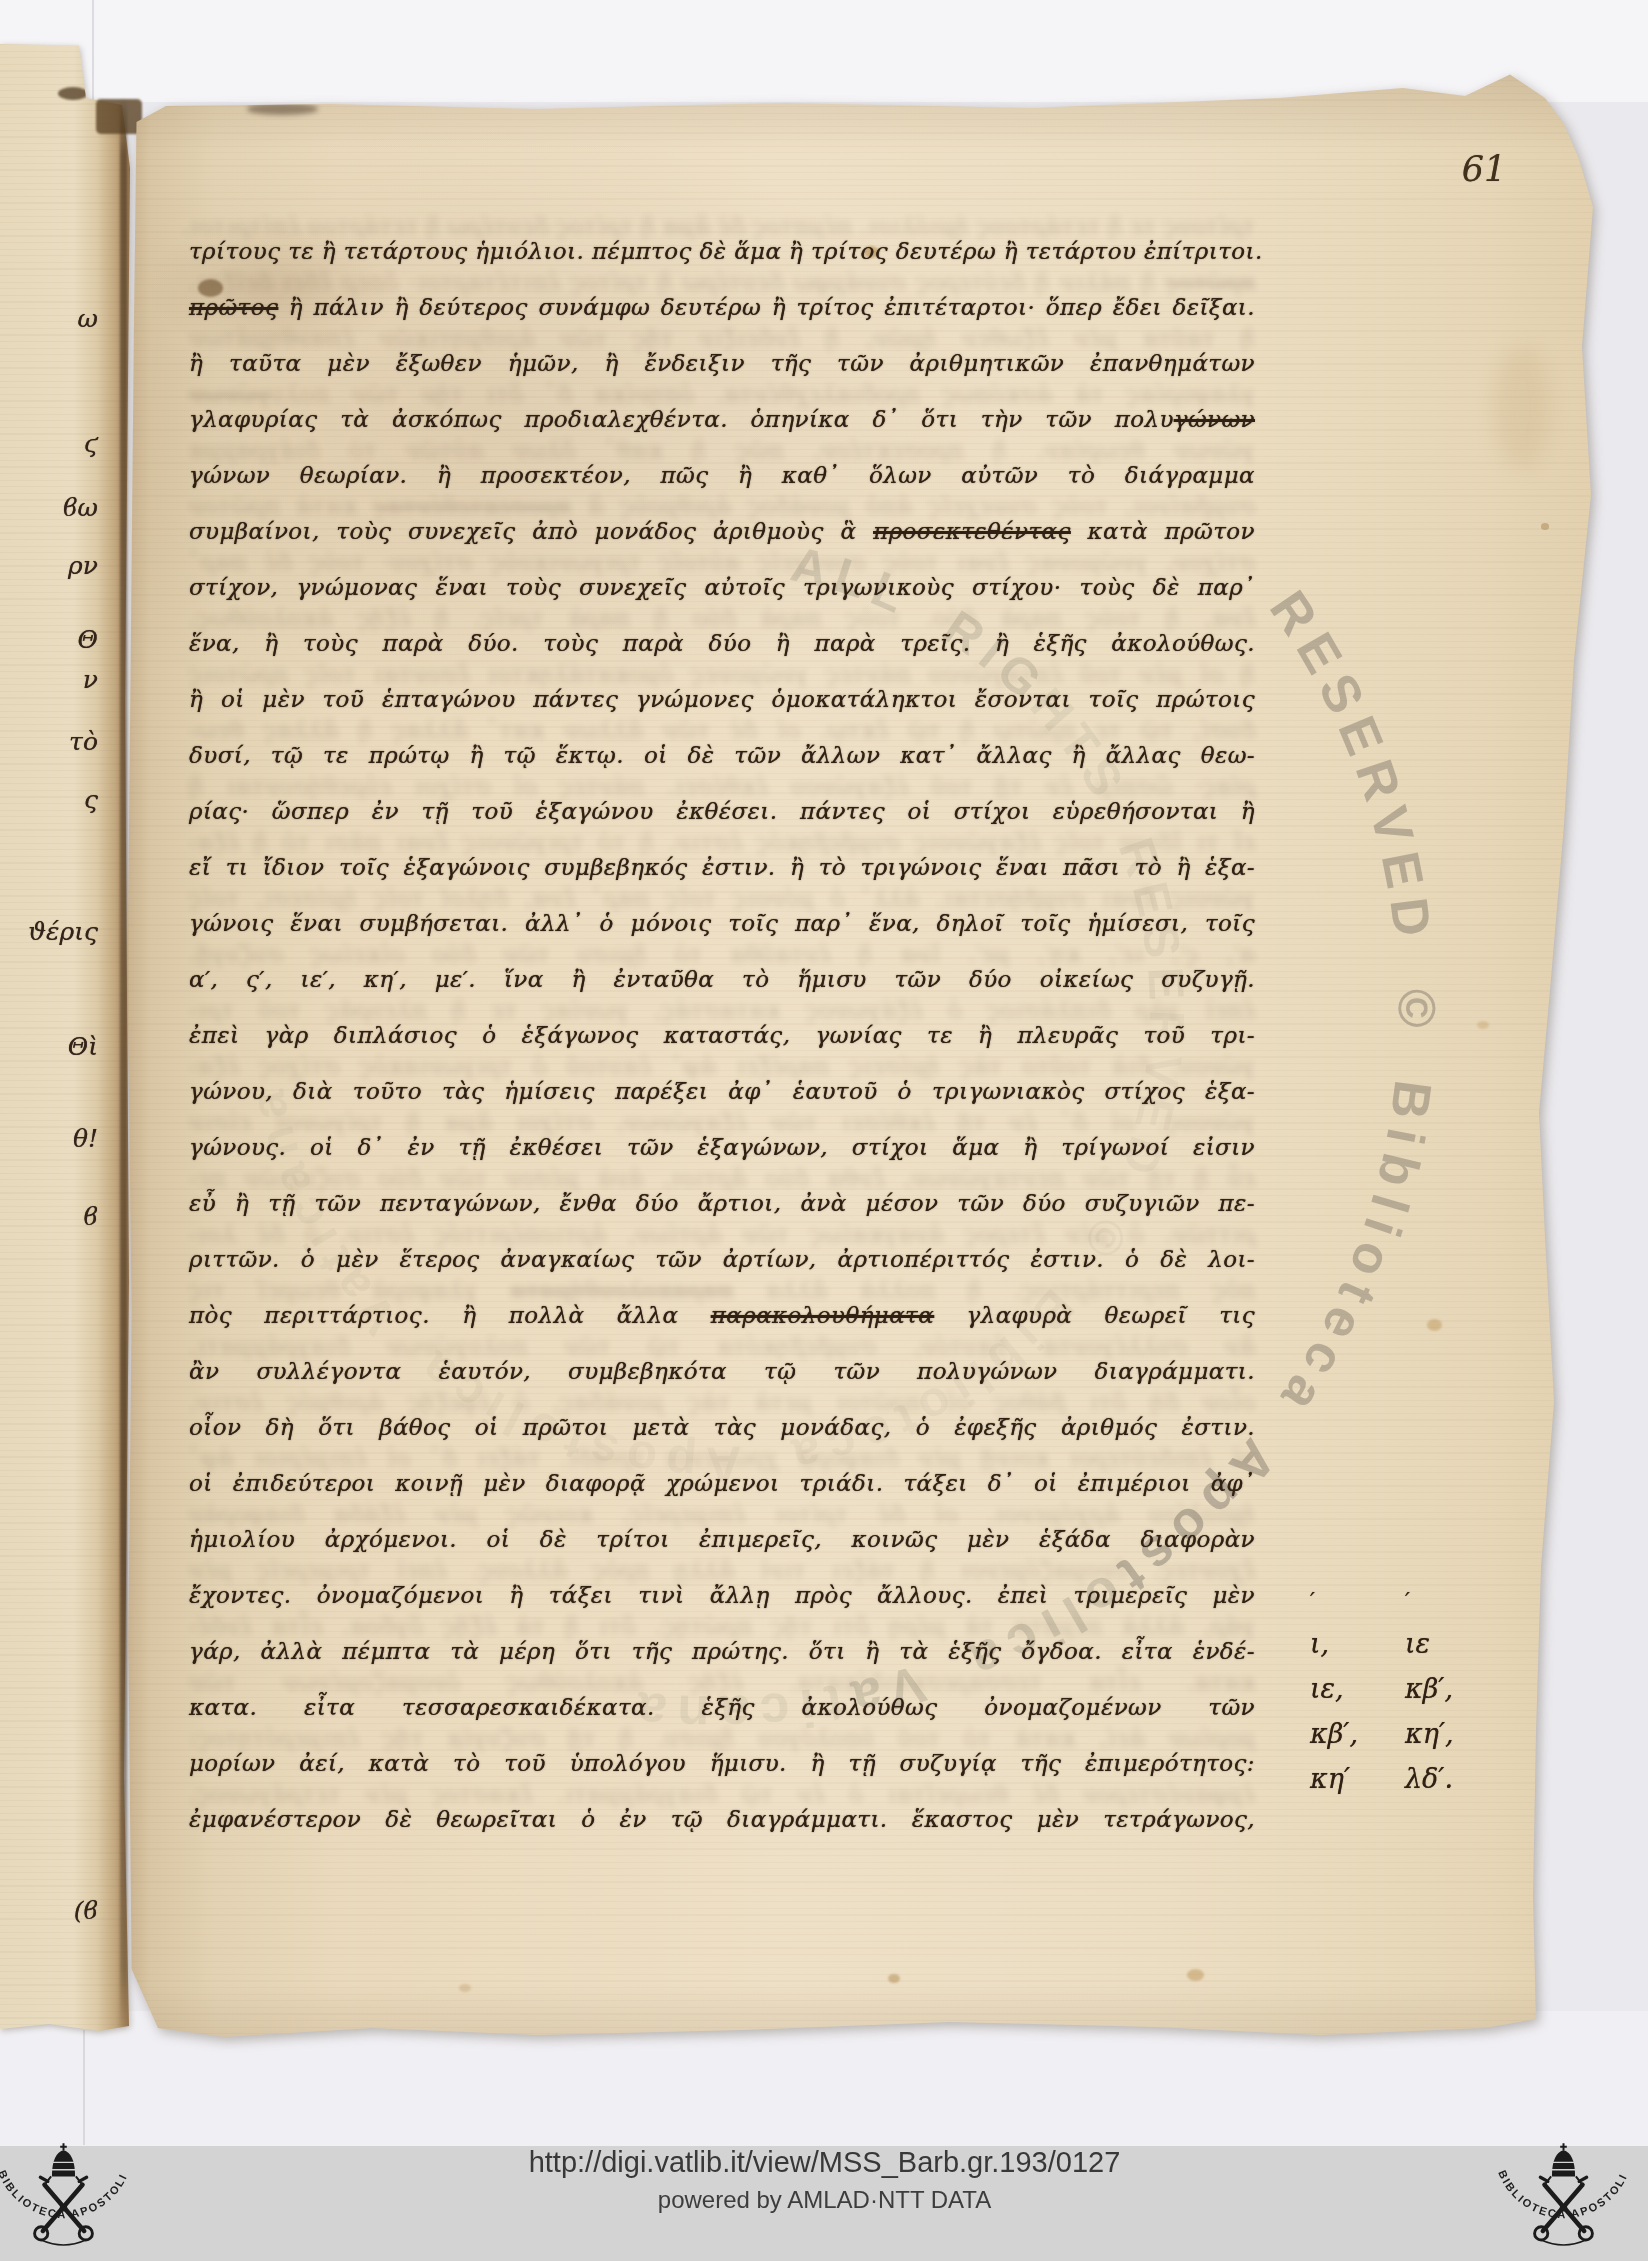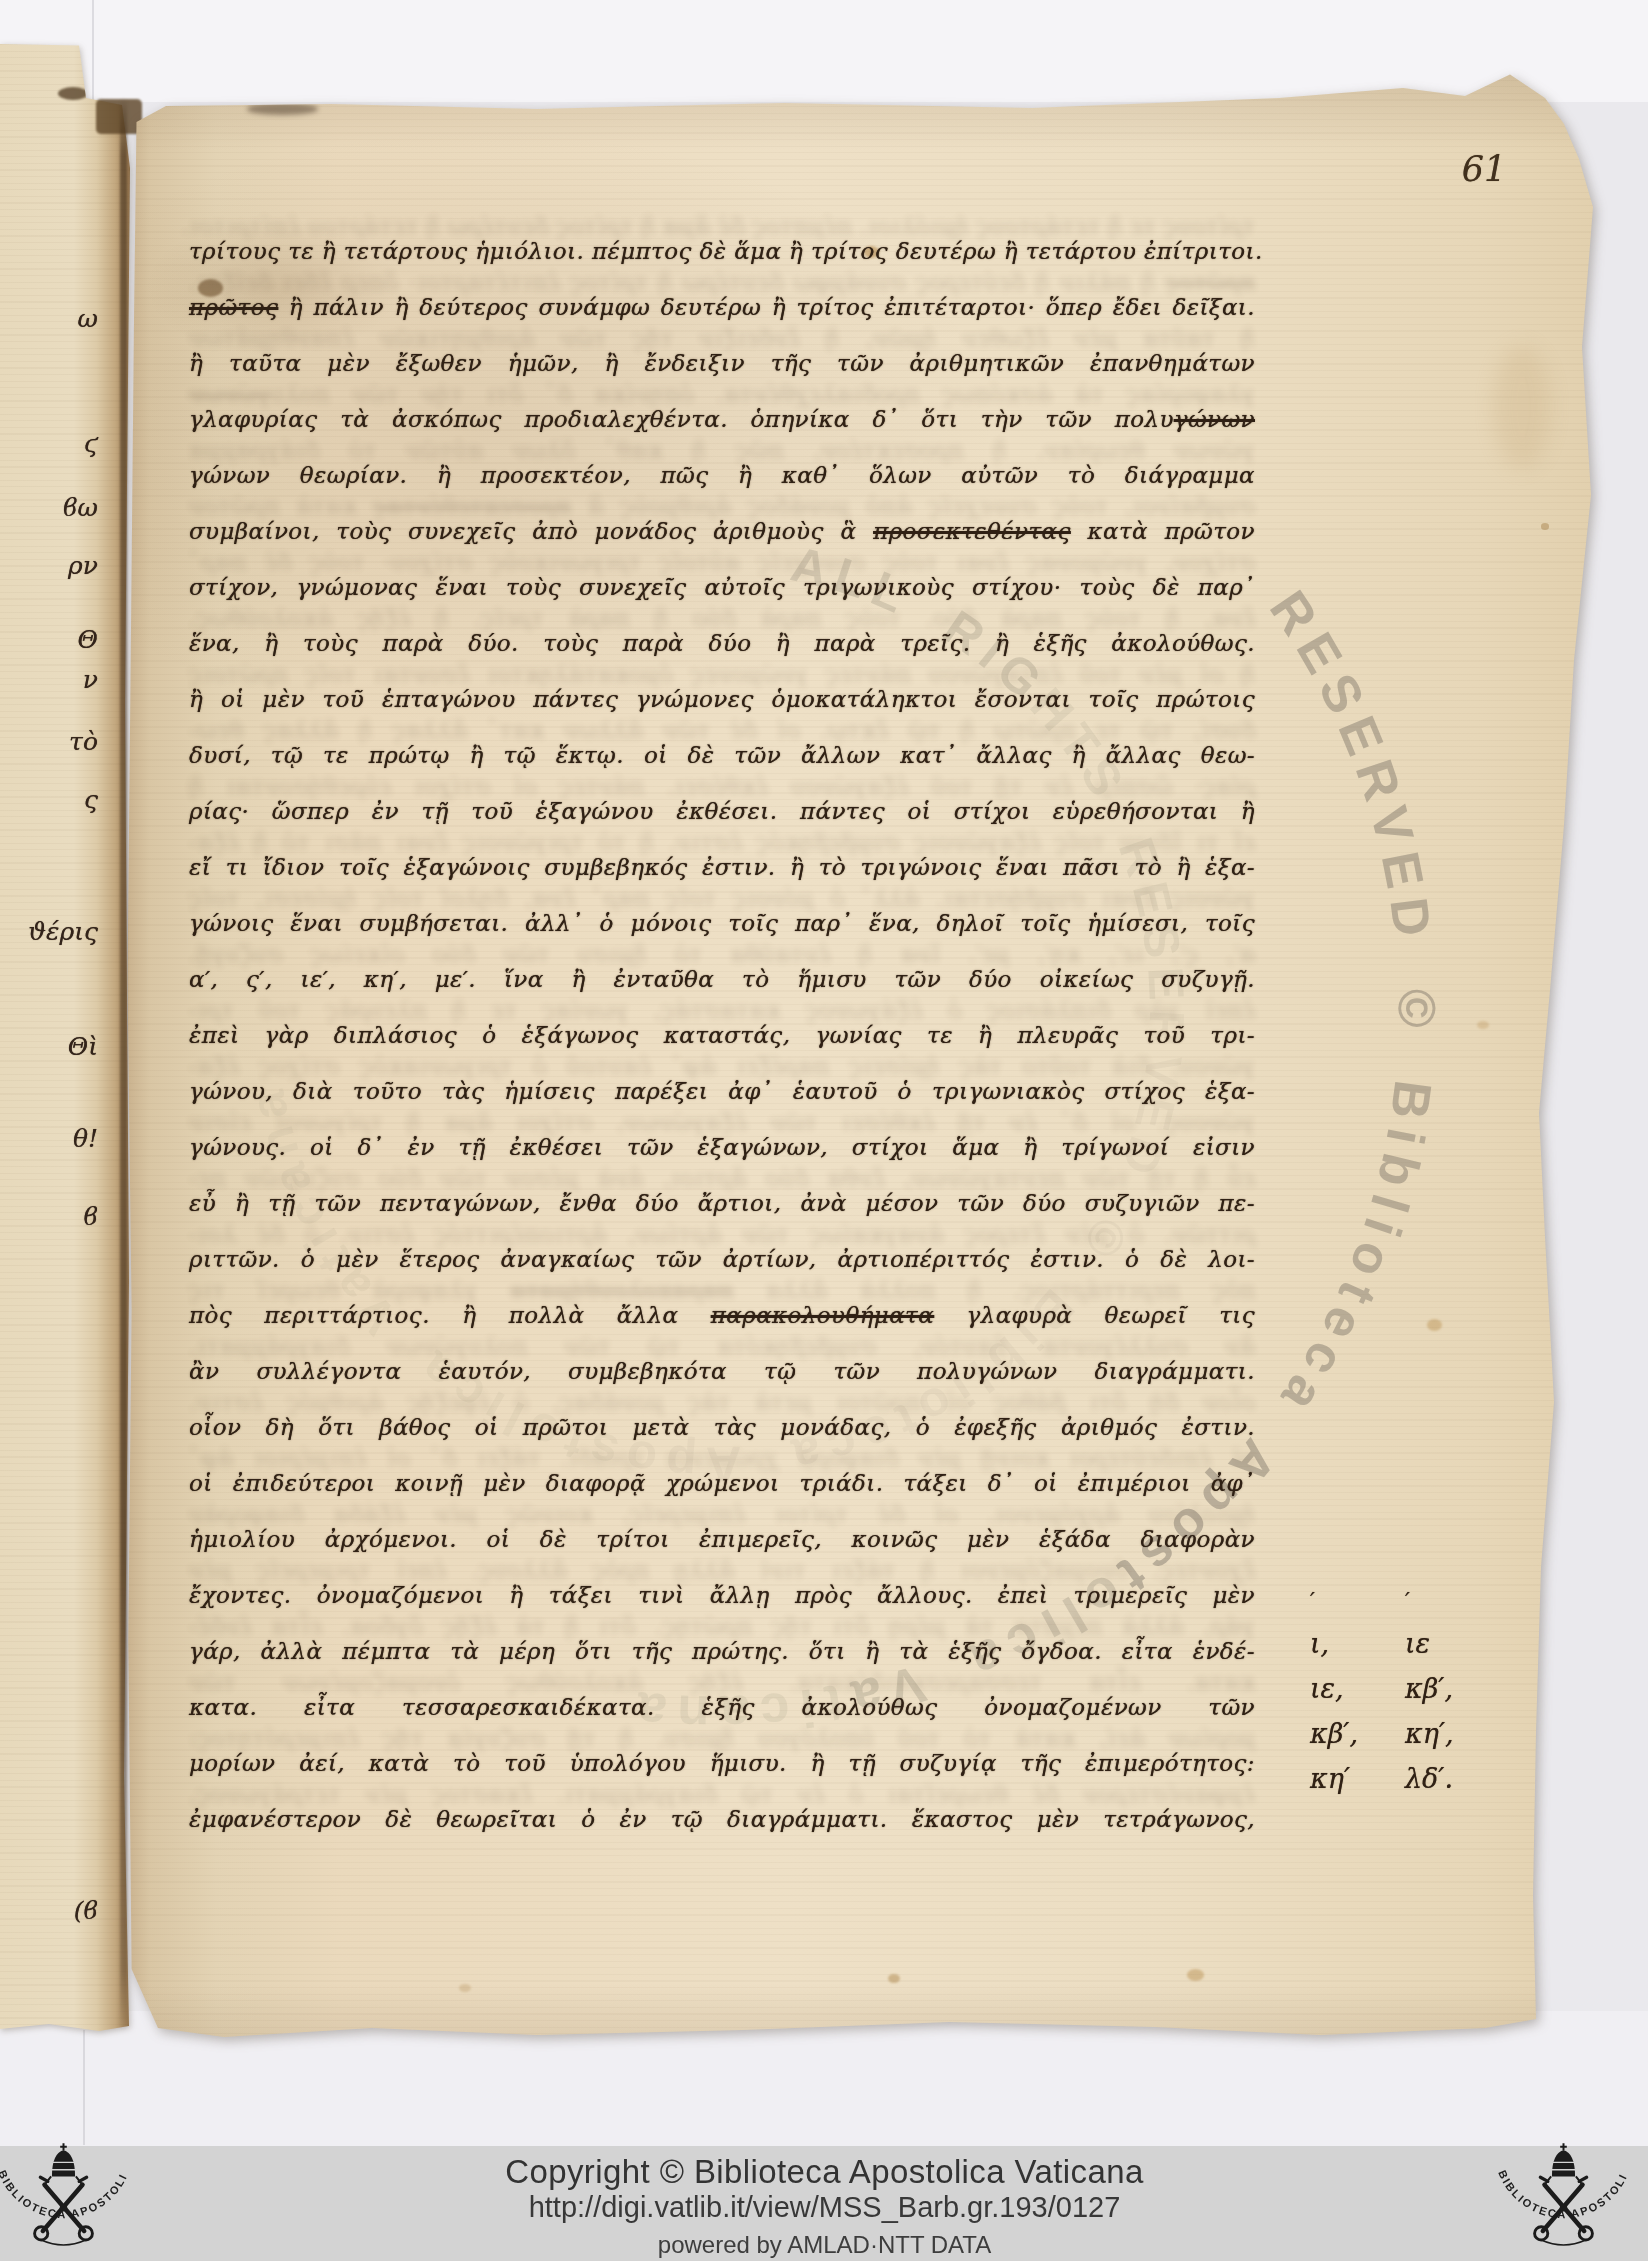--- a/index.html
+++ b/index.html
@@ -245,21 +245,20 @@
         <div class="mrow">
           <div class="mcell">κη′</div>
           <div class="mcell">λδ′.</div>
         </div>
       </div>
   </div>
 </div>
 
 <div class="footer">
   <div class="footer-text">
-    <div class="f-copyright">Copyright © Biblioteca Apostolica Vaticana</div>
     <div class="f-url">http://digi.vatlib.it/view/MSS_Barb.gr.193/0127</div>
     <div class="f-powered">powered by AMLAD·NTT DATA</div>
   </div>
 </div>
 
 <svg class="seal seal-left" width="157" height="124" viewBox="0 0 190 150">
   <defs>
     <path id="sealArc" d="M 16 39 A 84 84 0 0 0 174 39" fill="none"></path>
     <g id="vseal">
       <text font-size="13.5" font-weight="bold" fill="#1e1e1e" letter-spacing="1" font-family="Liberation Sans,sans-serif">

